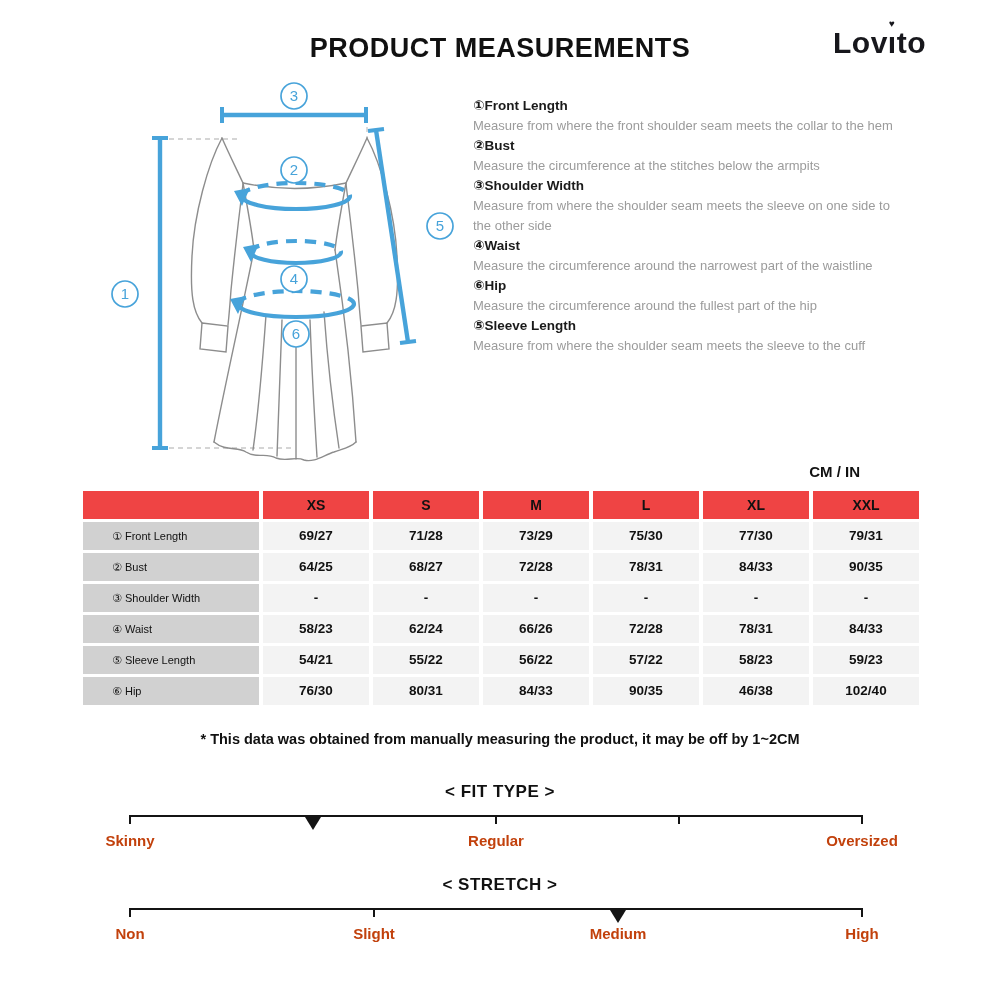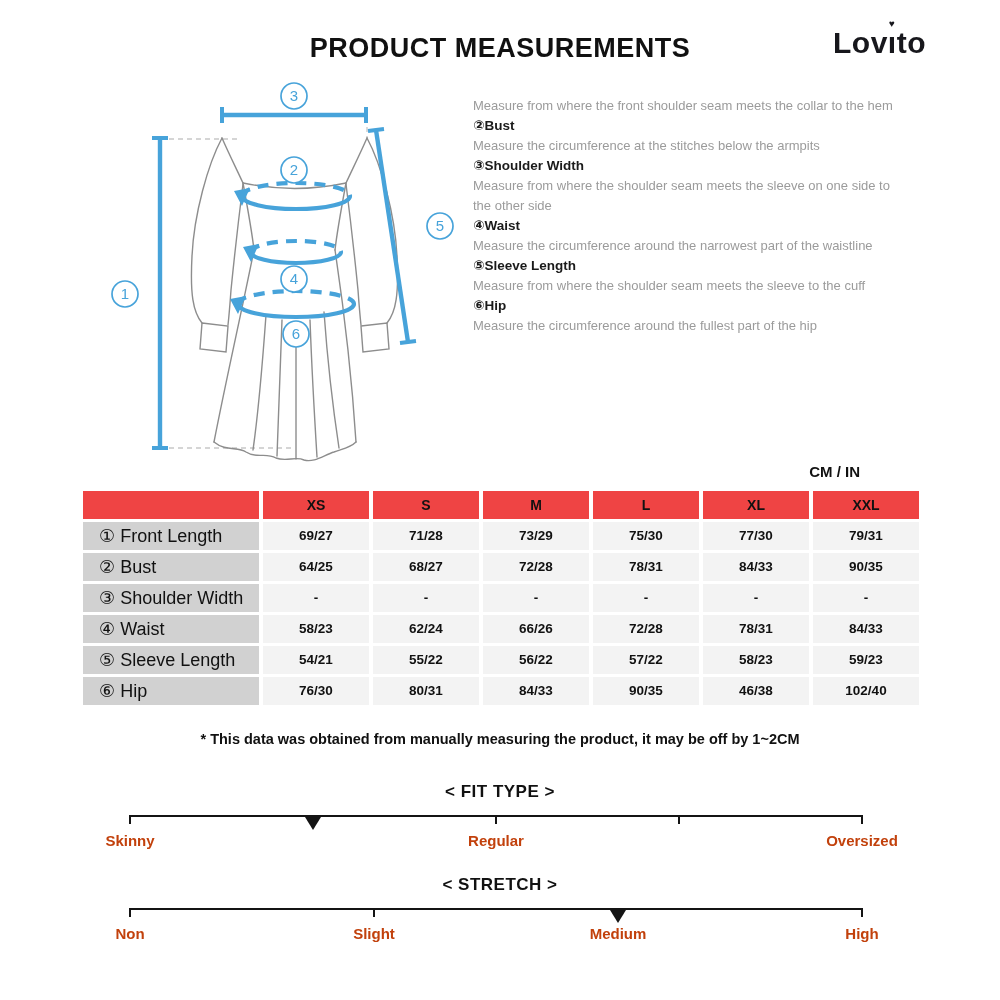--- a/index.html
+++ b/index.html
@@ -42,21 +42,21 @@
   .g-title { font-size:13.5px; font-weight:700; line-height:20px; color:#1a1a1a; }
   .g-desc  { font-size:13px; color:#9b9b9b; line-height:20px; }
   
   .unit { position:absolute; top:463px; right:140px; font-size:15px; font-weight:700; }
   .size-table {
     position:absolute; left:83px; top:491px; width:836px;
     display:grid; grid-template-columns:176px repeat(6,1fr);
     grid-auto-rows:28px; gap:3px 4px;
   }
   .hcell { background:#ef4444; font-size:14px; font-weight:700; text-align:center; line-height:28px; }
-  .lcell { background:#d1d1d1; font-size:18px; line-height:28px; padding-left:16px; white-space:nowrap; }
+  .lcell { background:#d1d1d1; font-size:11px; line-height:28px; padding-left:29px; white-space:nowrap; }
   .vcell { background:#f3f3f3; font-size:13.5px; font-weight:700; text-align:center; line-height:28px; }
   
   .footnote {
     position:absolute; left:0; right:0; top:731px;
     text-align:center; font-size:14.5px; font-weight:700;
   }
   
   .scale { position:absolute; left:0; width:100%; height:80px; }
   .scale-title { position:absolute; left:0; right:0; top:0; text-align:center; font-size:17px; font-weight:700; letter-spacing:.5px; }
   .scale-line { position:absolute; left:130px; width:732px; top:33px; height:2px; background:#141414; }
@@ -164,41 +164,42 @@
   </g>
   <g>
     <circle class="mcircle" cx="206" cy="254" r="13"></circle>
       <text class="mnum" x="206" y="259">6</text>
   </g>
 </svg>
 
 <div class="guide">
 
   <div class="g-item">
+    <div class="g-title"><span>①</span><span>Front Length</span></div>
     <div class="g-desc">Measure from where the front shoulder seam meets the collar to the hem</div>
   </div>
   <div class="g-item">
     <div class="g-title"><span>②</span><span>Bust</span></div>
     <div class="g-desc">Measure the circumference at the stitches below the armpits</div>
   </div>
   <div class="g-item">
     <div class="g-title"><span>③</span><span>Shoulder Width</span></div>
     <div class="g-desc">Measure from where the shoulder seam meets the sleeve on one side to the other side</div>
   </div>
   <div class="g-item">
     <div class="g-title"><span>④</span><span>Waist</span></div>
     <div class="g-desc">Measure the circumference around the narrowest part of the waistline</div>
   </div>
   <div class="g-item">
+    <div class="g-title"><span>⑥</span><span>Hip</span></div>
+    <div class="g-desc">Measure the circumference around the fullest part of the hip</div>
+  </div>
+  <div class="g-item">
     <div class="g-title"><span>⑤</span><span>Sleeve Length</span></div>
     <div class="g-desc">Measure from where the shoulder seam meets the sleeve to the cuff</div>
-  </div>
-  <div class="g-item">
-    <div class="g-title"><span>⑥</span><span>Hip</span></div>
-    <div class="g-desc">Measure the circumference around the fullest part of the hip</div>
   </div>
 </div>
 
 <div class="unit">CM / IN</div>
 
 <div class="size-table">
   <div class="hcell"></div>
   <div class="hcell">XS</div>
   <div class="hcell">S</div>
   <div class="hcell">M</div>

